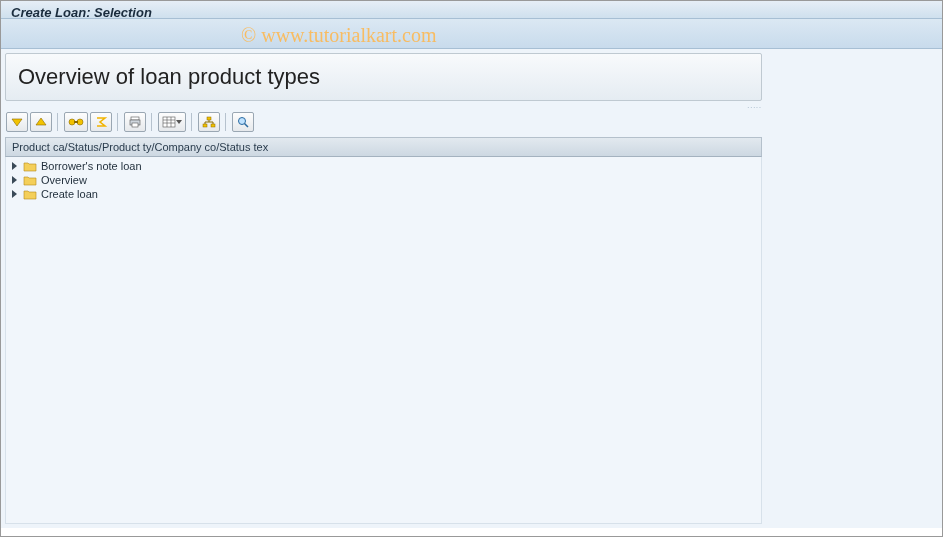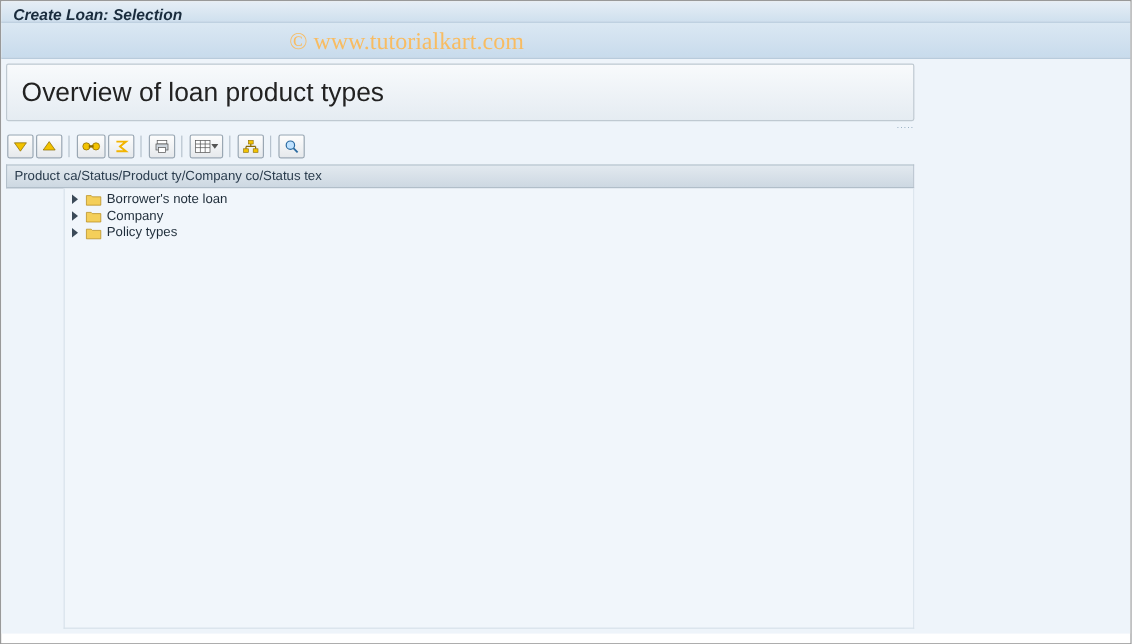--- a/index.html
+++ b/index.html
@@ -105,21 +105,20 @@
     font-size: 11px;
   }
   .tree-body {
     flex: 1;
     background: #f1f6fb;
     border-left: 1px solid #d7e1ea;
     border-right: 1px solid #d7e1ea;
     border-bottom: 1px solid #d7e1ea;
     padding: 2px 0;
     overflow: auto;
-    margin-left: 48px;
   }
   .tree-row {
     display: flex;
     align-items: center;
     gap: 4px;
     padding: 1px 6px;
     cursor: default;
     color: #1f2d3a;
   }
   .expand-arrow {
@@ -227,26 +226,26 @@
         <svg width="14" height="11" viewBox="0 0 14 11">
             <path d="M1 2 h4 l1 1 h7 v7 h-12 z" fill="#f4cf5a" stroke="#b58a1a" stroke-width="0.6"></path>
           </svg>
         <span>Borrower's note loan</span>
       </div>
       <div class="tree-row">
         <span class="expand-arrow"></span>
         <svg width="14" height="11" viewBox="0 0 14 11">
             <path d="M1 2 h4 l1 1 h7 v7 h-12 z" fill="#f4cf5a" stroke="#b58a1a" stroke-width="0.6"></path>
           </svg>
-        <span>Company</span>
+        <span>Overview</span>
       </div>
       <div class="tree-row">
         <span class="expand-arrow"></span>
         <svg width="14" height="11" viewBox="0 0 14 11">
             <path d="M1 2 h4 l1 1 h7 v7 h-12 z" fill="#f4cf5a" stroke="#b58a1a" stroke-width="0.6"></path>
           </svg>
-        <span>Policy types</span>
+        <span>Create loan</span>
       </div>
     </div>
 
   </div>
   <div class="right-gutter"></div>
 </div>
 
 </body></html>

